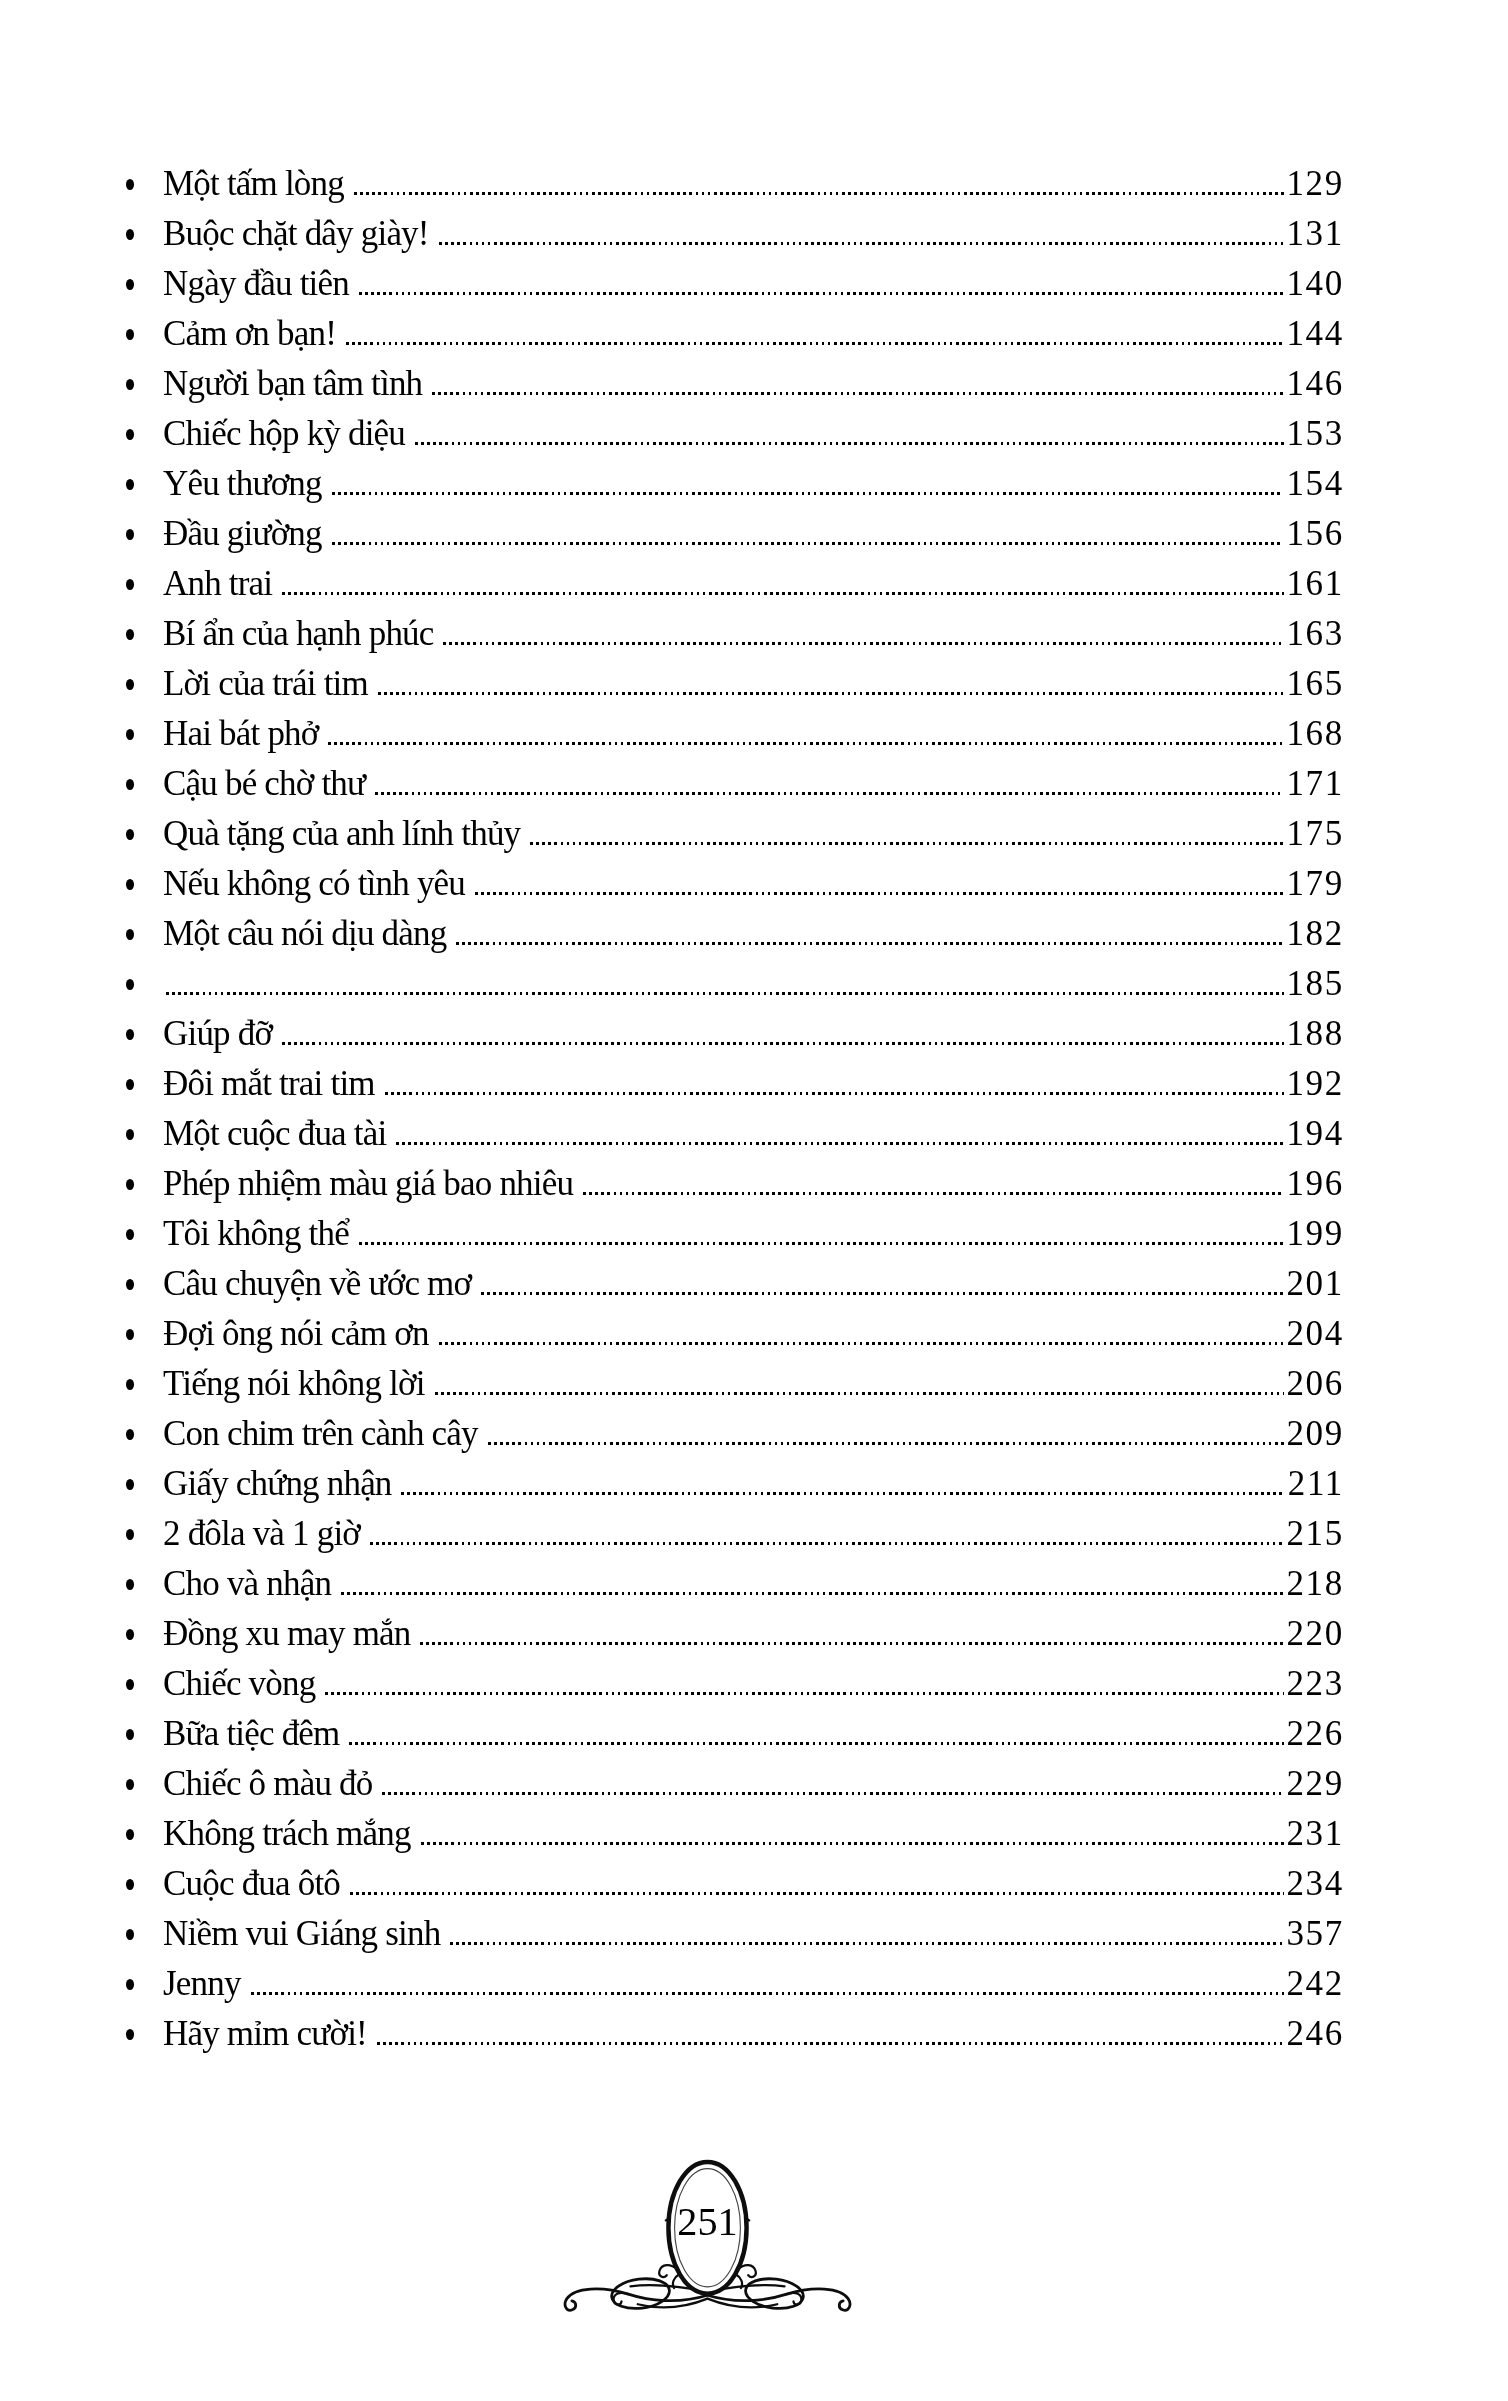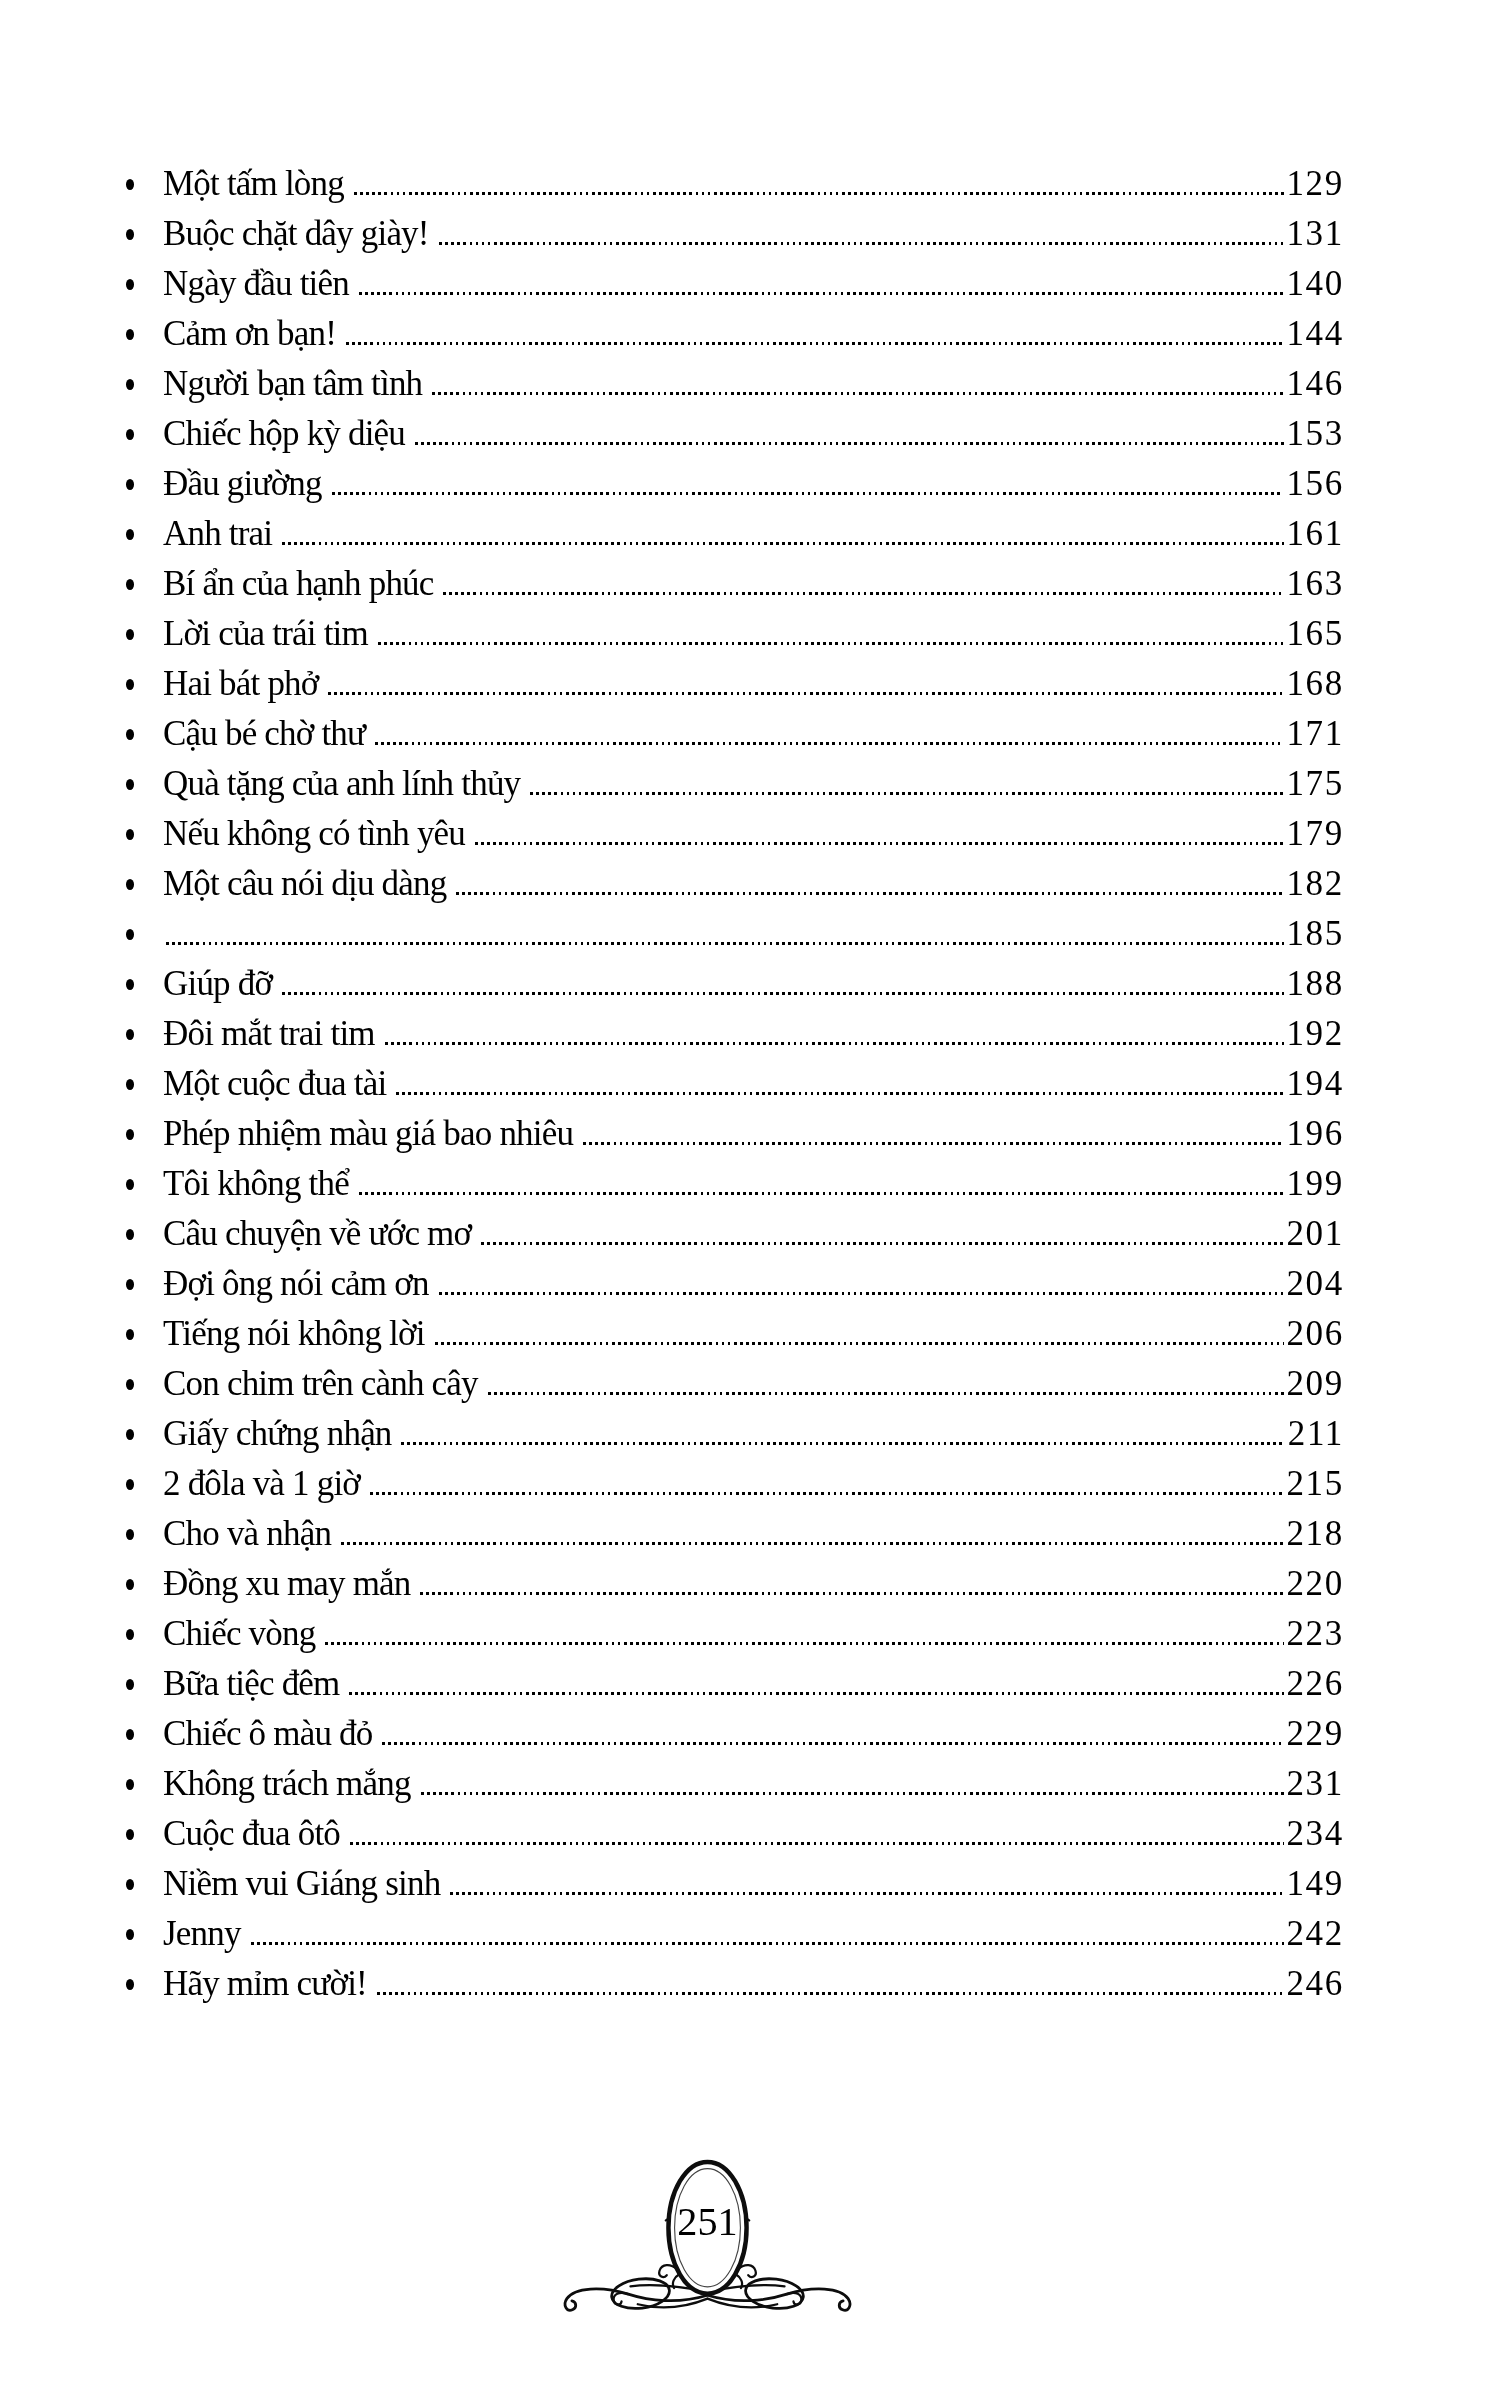--- a/index.html
+++ b/index.html
@@ -111,20 +111,26 @@
         <span class="toc-page">146</span>
       </div>
 
       <div class="toc-row">
         <span class="bullet-cell"><span class="bullet-dot"></span></span>
         <span class="toc-title">Chiếc hộp kỳ diệu</span>
         <span class="leader"></span>
         <span class="toc-page">153</span>
       </div>
 
+      <div class="toc-row">
+        <span class="bullet-cell"><span class="bullet-dot"></span></span>
+        <span class="toc-title">Yêu thương</span>
+        <span class="leader"></span>
+        <span class="toc-page">154</span>
+      </div>
 
       <div class="toc-row">
         <span class="bullet-cell"><span class="bullet-dot"></span></span>
         <span class="toc-title">Đầu giường</span>
         <span class="leader"></span>
         <span class="toc-page">156</span>
       </div>
 
       <div class="toc-row">
         <span class="bullet-cell"><span class="bullet-dot"></span></span>
@@ -311,21 +317,21 @@
         <span class="bullet-cell"><span class="bullet-dot"></span></span>
         <span class="toc-title">Cuộc đua ôtô</span>
         <span class="leader"></span>
         <span class="toc-page">234</span>
       </div>
 
       <div class="toc-row">
         <span class="bullet-cell"><span class="bullet-dot"></span></span>
         <span class="toc-title">Niềm vui Giáng sinh</span>
         <span class="leader"></span>
-        <span class="toc-page">149</span>
+        <span class="toc-page">357</span>
       </div>
 
       <div class="toc-row">
         <span class="bullet-cell"><span class="bullet-dot"></span></span>
         <span class="toc-title">Jenny</span>
         <span class="leader"></span>
         <span class="toc-page">242</span>
       </div>
 
       <div class="toc-row">

